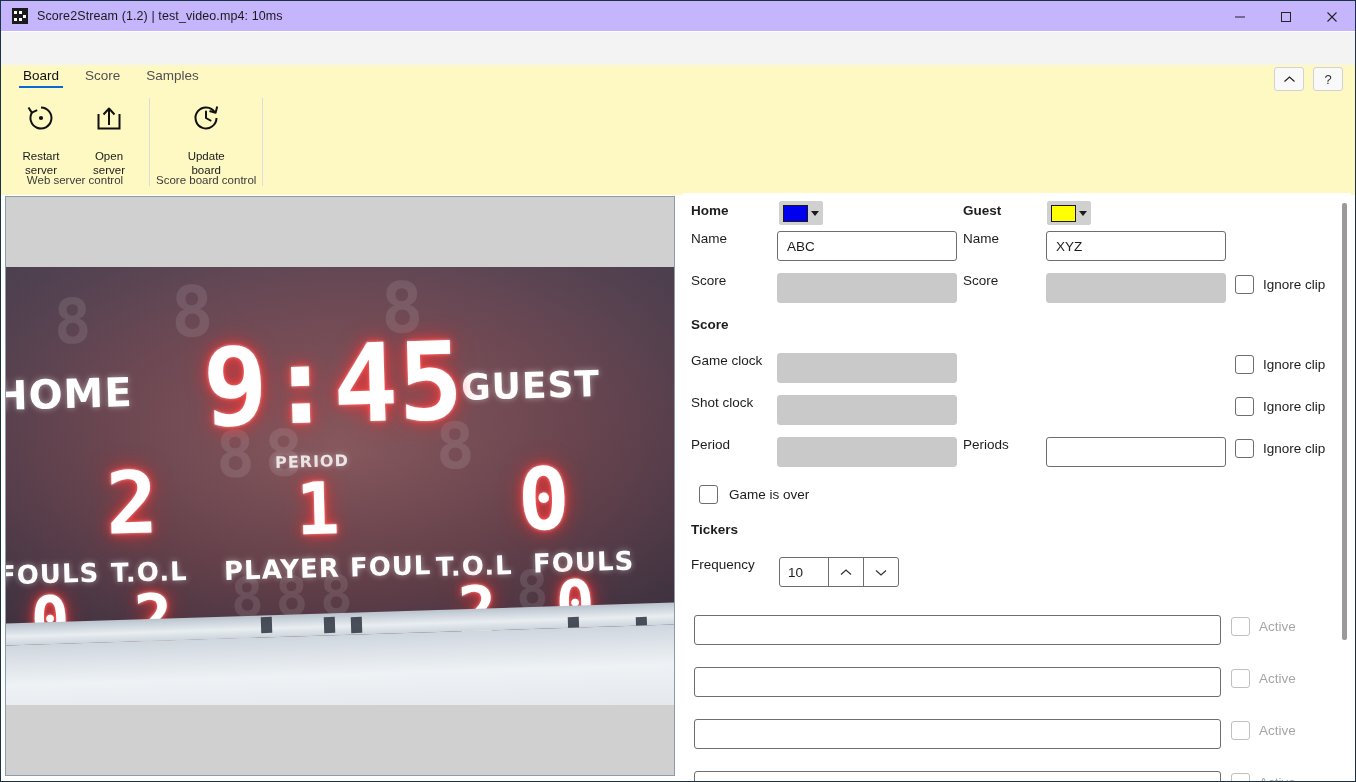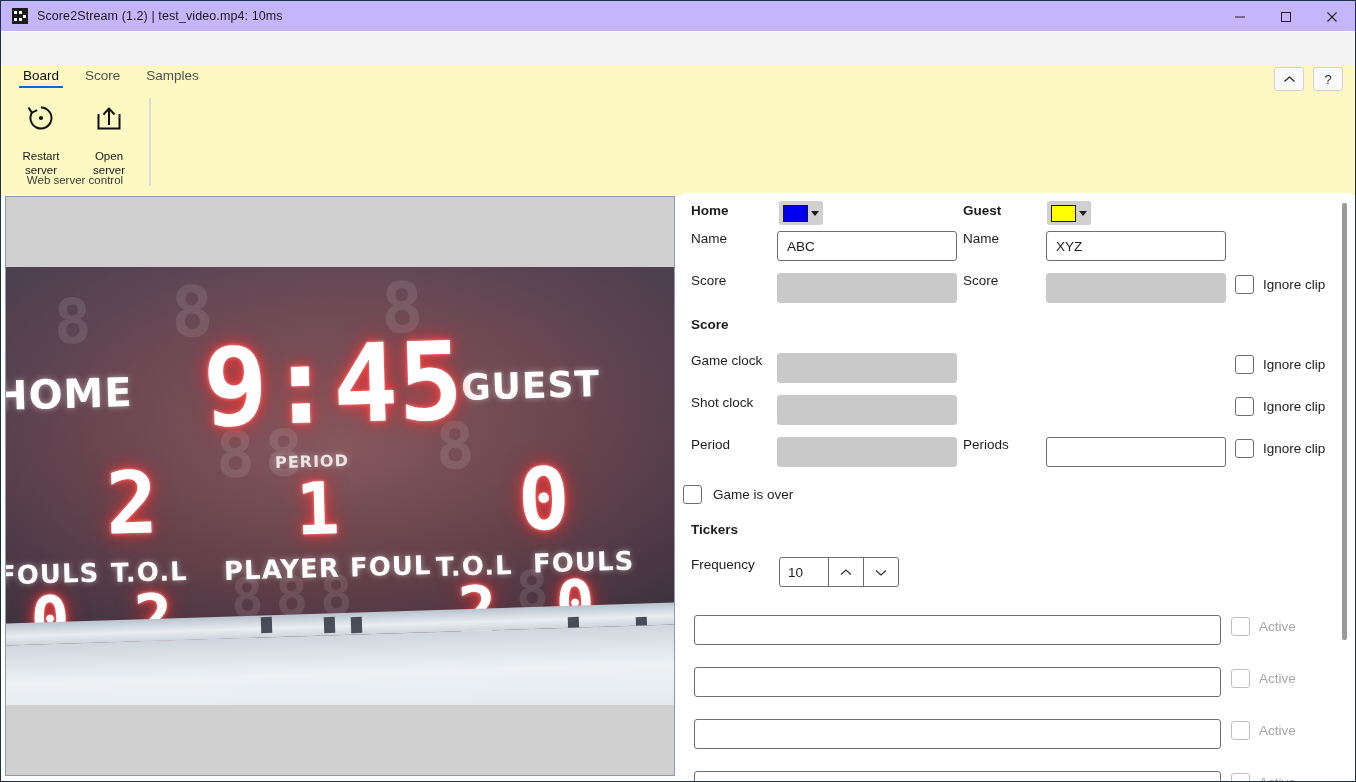--- a/index.html
+++ b/index.html
@@ -358,20 +358,36 @@
             </span>
             <span class="lbl">Open
 server</span>
           </div>
         </div>
         <div class="group-label">Web server control</div>
       </div>
 
       <div class="group-sep"></div>
 
+      <div class="group">
+        <div class="group-items">
+          <div class="ribbon-btn">
+            <span class="ico">
+              <svg width="30" height="30" viewBox="0 0 30 30">
+                <path d="M23.8 9.2 A10.5 10.5 0 1 0 25.5 15" fill="none" stroke="#111" stroke-width="2"></path>
+                <polyline points="18.5,8 24.6,9.8 26.2,3.6" fill="none" stroke="#111" stroke-width="2" stroke-linejoin="round"></polyline>
+                <polyline points="15,8.5 15,15 19.5,17.5" fill="none" stroke="#111" stroke-width="2" stroke-linecap="round"></polyline>
+              </svg>
+            </span>
+            <span class="lbl">Update
+board</span>
+          </div>
+        </div>
+        <div class="group-label">Score board control</div>
+      </div>
 
       <div class="group-sep"></div>
     </div>
   </div>
 
   <div class="video-pane">
     <div class="scene">
       <div class="board"></div>
 
       <div class="dim" style="left:48px; top:18px; font-size:62px; letter-spacing:8px;">8</div>
@@ -485,21 +501,21 @@
     <div class="fld disabled" style="position:absolute; left:94px; top:244px; width:180px;"></div>
     <div class="row" style="left:280px; top:244px;">
       <span class="lbl">Periods</span>
     </div>
     <div class="fld" style="position:absolute; left:363px; top:244px; width:180px;"></div>
     <div class="row" style="left:552px; top:246px;">
       <span class="cb"></span>
       <span class="lbl" style="margin-left:9px;">Ignore clip</span>
     </div>
 
-    <div class="row" style="left:0; top:292px;justify-content:flex-end;">
+    <div class="row" style="left:16px; top:292px;justify-content:flex-end;">
       <span class="cb"></span>
       <span class="lbl" style="margin-left:11px;">Game is over</span>
     </div>
 
     <div class="row" style="left:8px; top:329px;">
       <span class="lbl bold">Tickers</span>
     </div>
 
     <div class="row" style="left:8px; top:364px;">
       <span class="lbl">Frequency</span>

